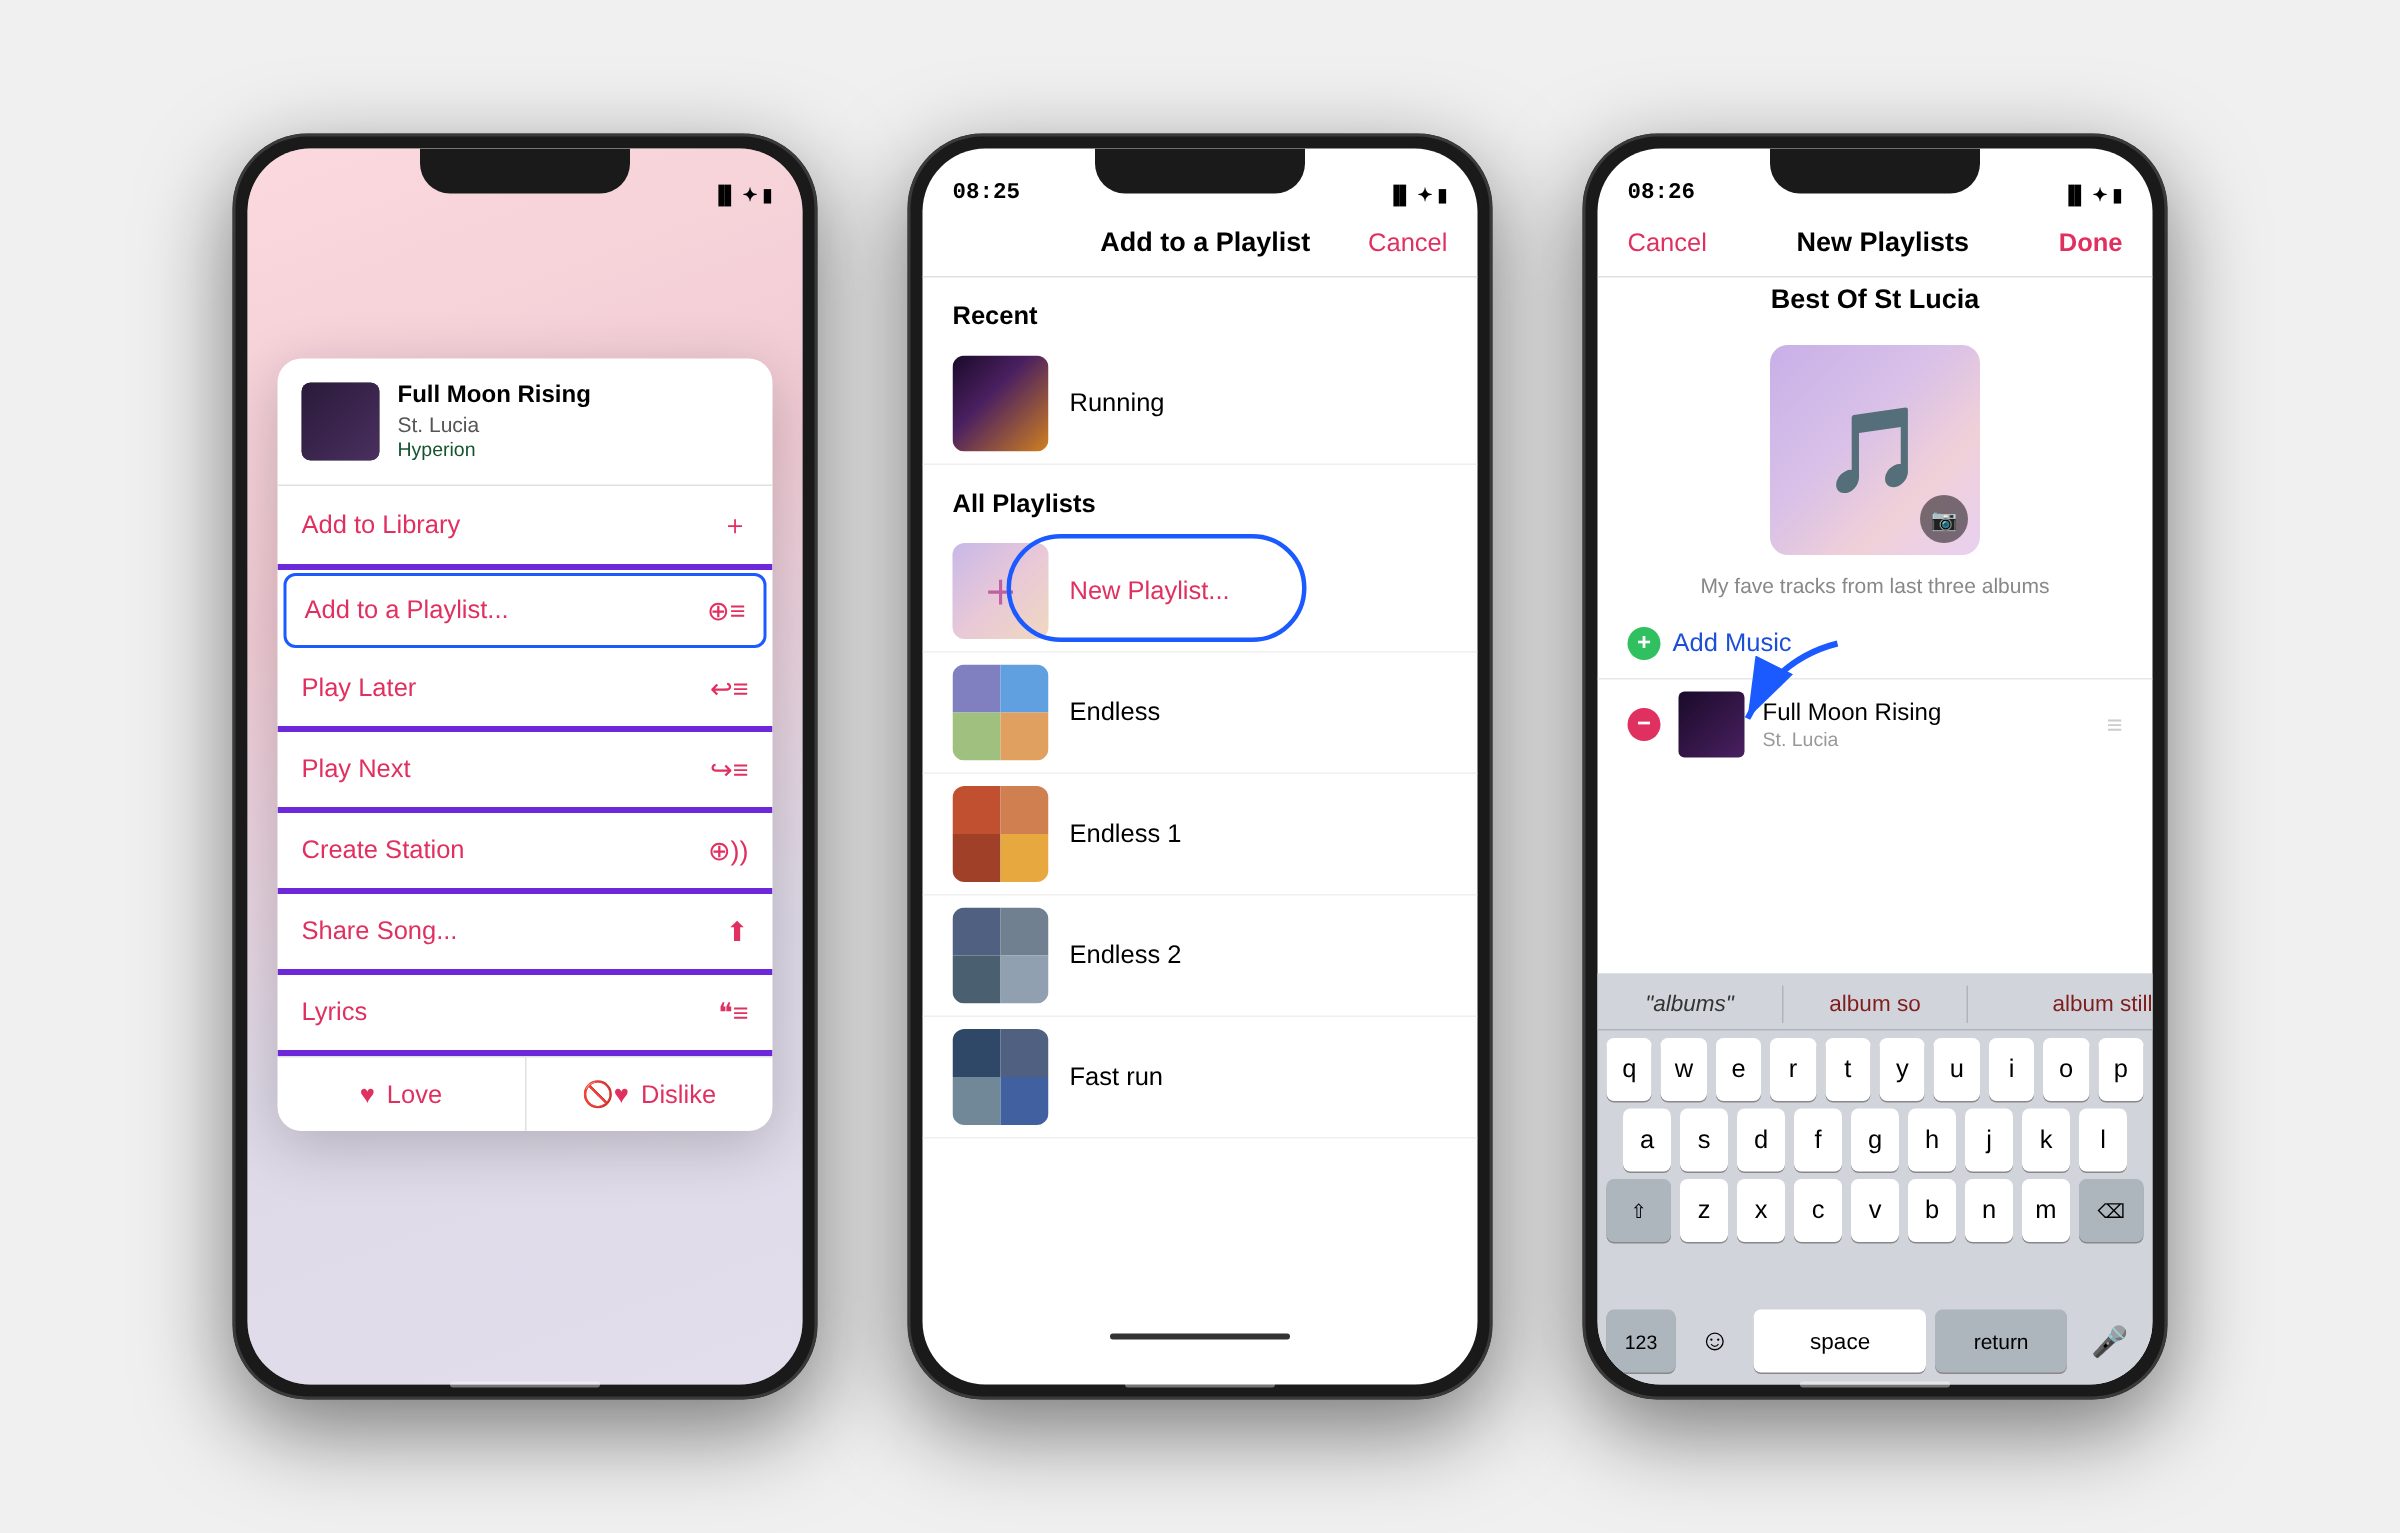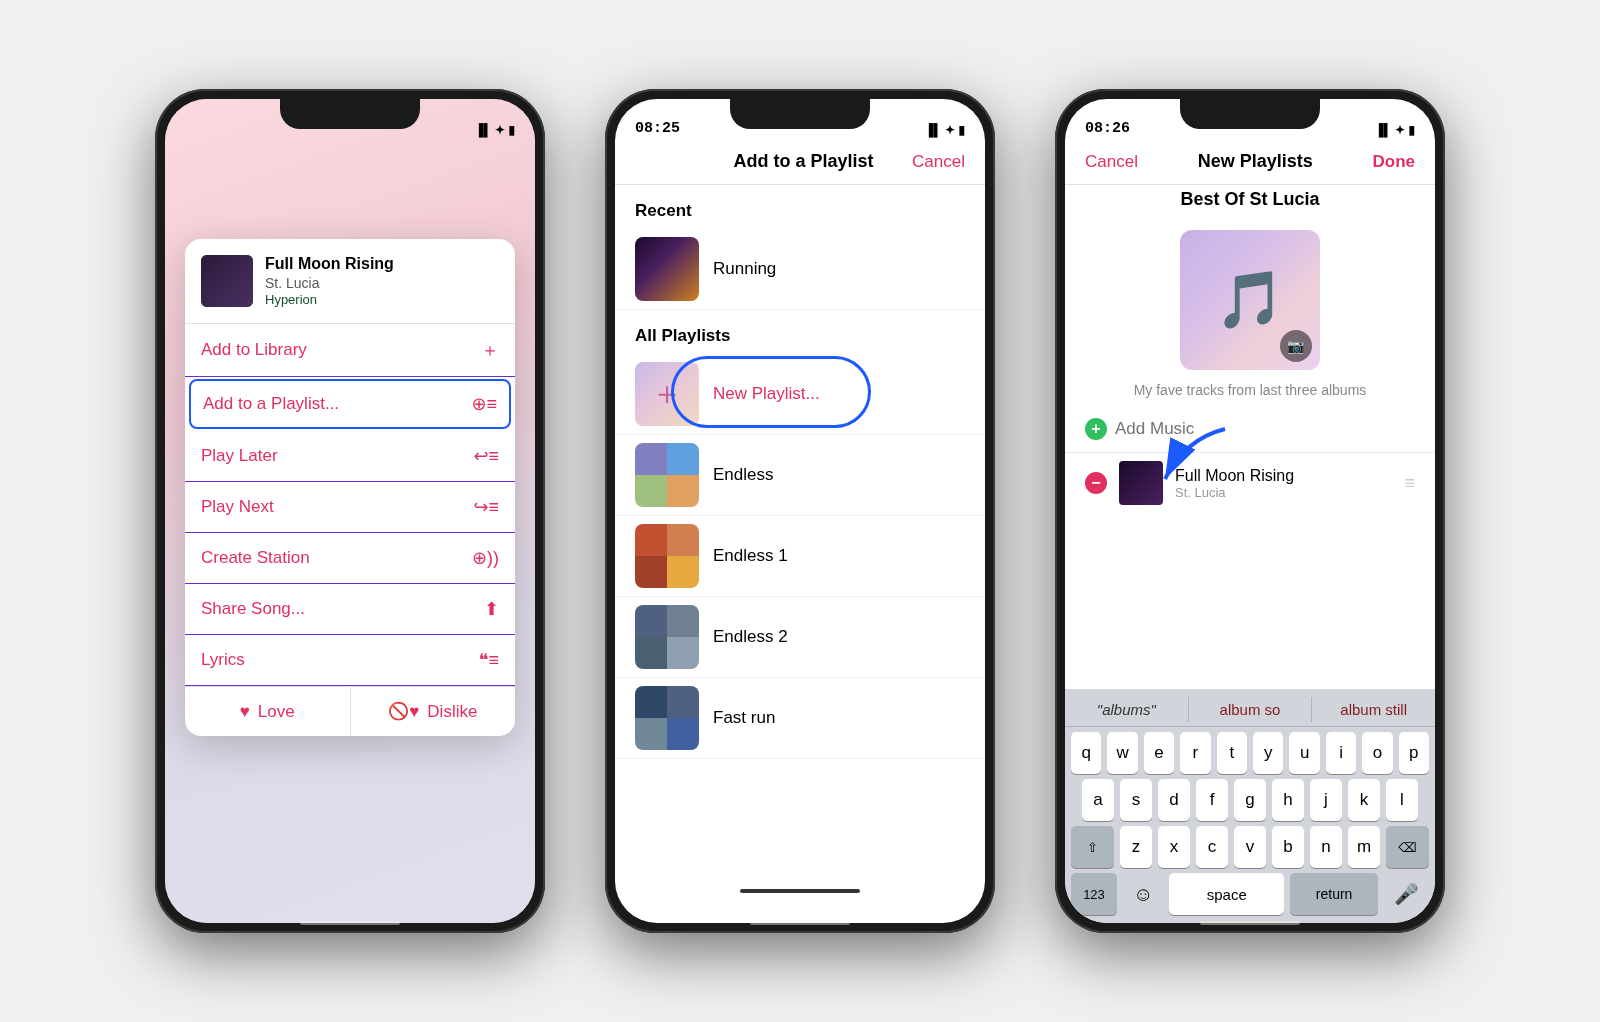--- a/index.html
+++ b/index.html
@@ -98,21 +98,21 @@
     .song-info { flex: 1; }
     .song-title { font-size: 16px; font-weight: 700; color: #000; }
     .song-artist { font-size: 14px; color: #555; margin-top: 2px; }
     .song-album { font-size: 13px; color: #14532d; margin-top: 1px; }
 
     .menu-item {
       display: flex;
       align-items: center;
       justify-content: space-between;
       padding: 14px 16px;
-      border-bottom: 1px solid #6d28d9;
+      border-bottom: 4px solid #6d28d9;
       font-size: 17px;
       color: #e03060;
     }
     .menu-item:last-child { border-bottom: none; }
     .menu-item.highlighted {
       border: 2.5px solid #1a5aff;
       border-radius: 8px;
       margin: 2px 4px;
       padding: 12px 12px;
     }
@@ -230,21 +230,21 @@
     .add-music-plus {
       width: 22px; height: 22px;
       background: #30c060;
       border-radius: 50%;
       display: flex; align-items: center; justify-content: center;
       color: white;
       font-size: 16px;
       font-weight: 700;
       flex-shrink: 0;
     }
-    .add-music-label { font-size: 17px; color: #737373; }
+    .add-music-label { font-size: 17px; color: #1d4ed8; }
 
     .track-row {
       display: flex;
       align-items: center;
       padding: 8px 20px;
       gap: 12px;
     }
     .remove-btn {
       width: 22px; height: 22px;
       background: #e03060;
@@ -279,21 +279,21 @@
       border-bottom: 1px solid #b0b4bb;
     }
     .autocomplete-item {
       flex: 1;
       text-align: center;
       font-size: 15px;
       color: #7f1d1d;
       padding: 4px 0;
       border-right: 1px solid #b0b4bb;
     }
-    .autocomplete-item:last-child { border-right: none; }
+    .autocomplete-item:last-child { border-right: none; text-align: right; }
     .autocomplete-item.highlight { font-style: italic; color: #333; }
 
     .kb-row {
       display: flex;
       justify-content: center;
       gap: 6px;
       padding: 5px 6px 0;
     }
     .kb-key {
       background: white;
@@ -321,20 +321,21 @@
     }
     .kb-key.return-key {
       max-width: 88px;
       font-size: 14px;
     }
     .kb-bottom-row {
       display: flex;
       gap: 6px;
       padding: 5px 6px 8px;
       align-items: center;
+      margin-top: 40px;
     }
     .kb-emoji { font-size: 20px; padding: 0 10px; }
     .kb-mic { font-size: 20px; padding: 0 10px; }
 
     .ce1 { background: #8080c0; }
     .ce2 { background: #60a0e0; }
     .ce3 { background: #a0c080; }
     .ce4 { background: #e0a060; }
 
     .cf1 { background: #c05030; }

